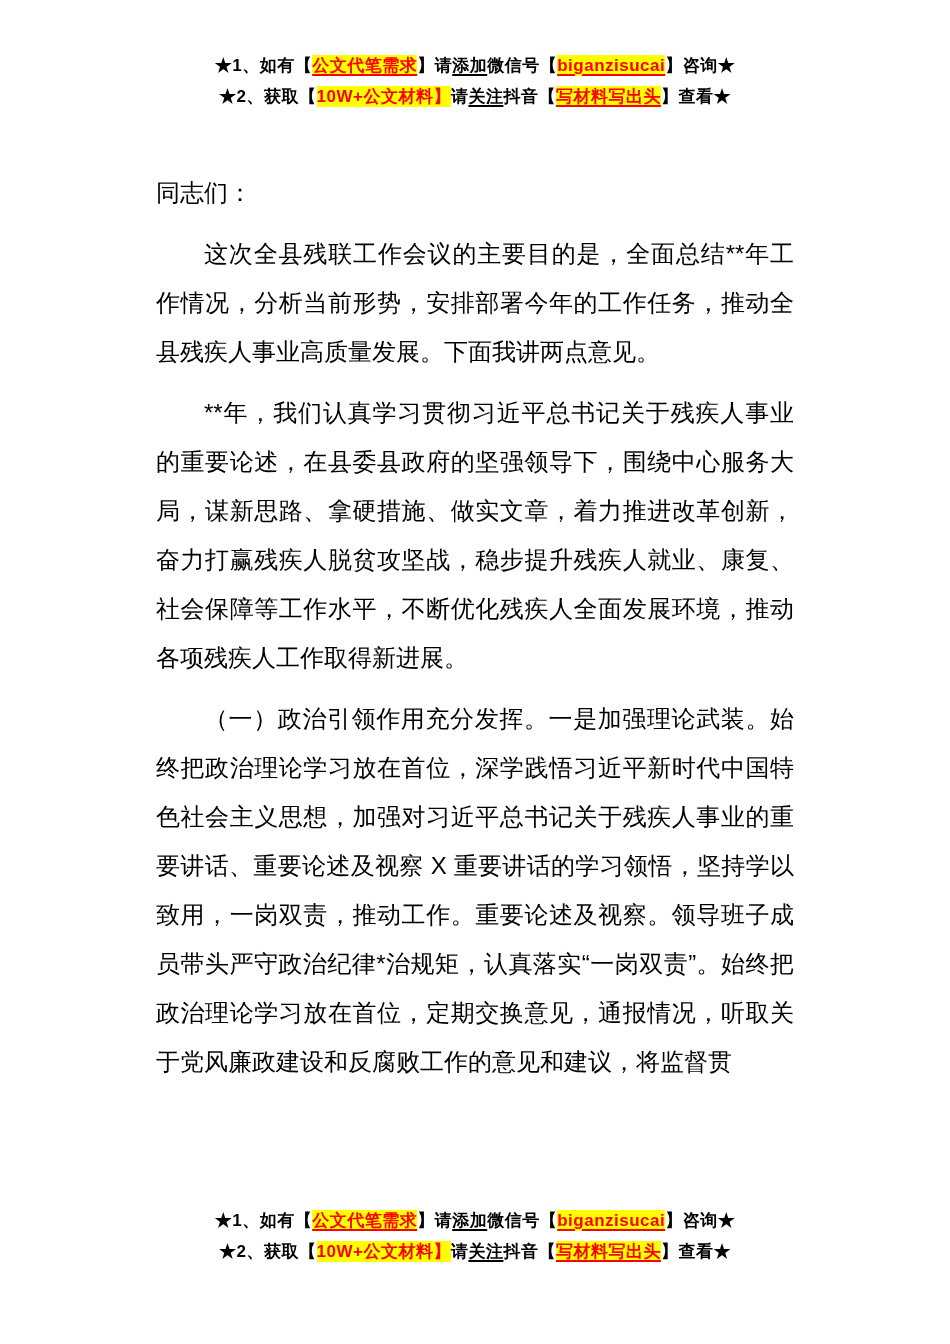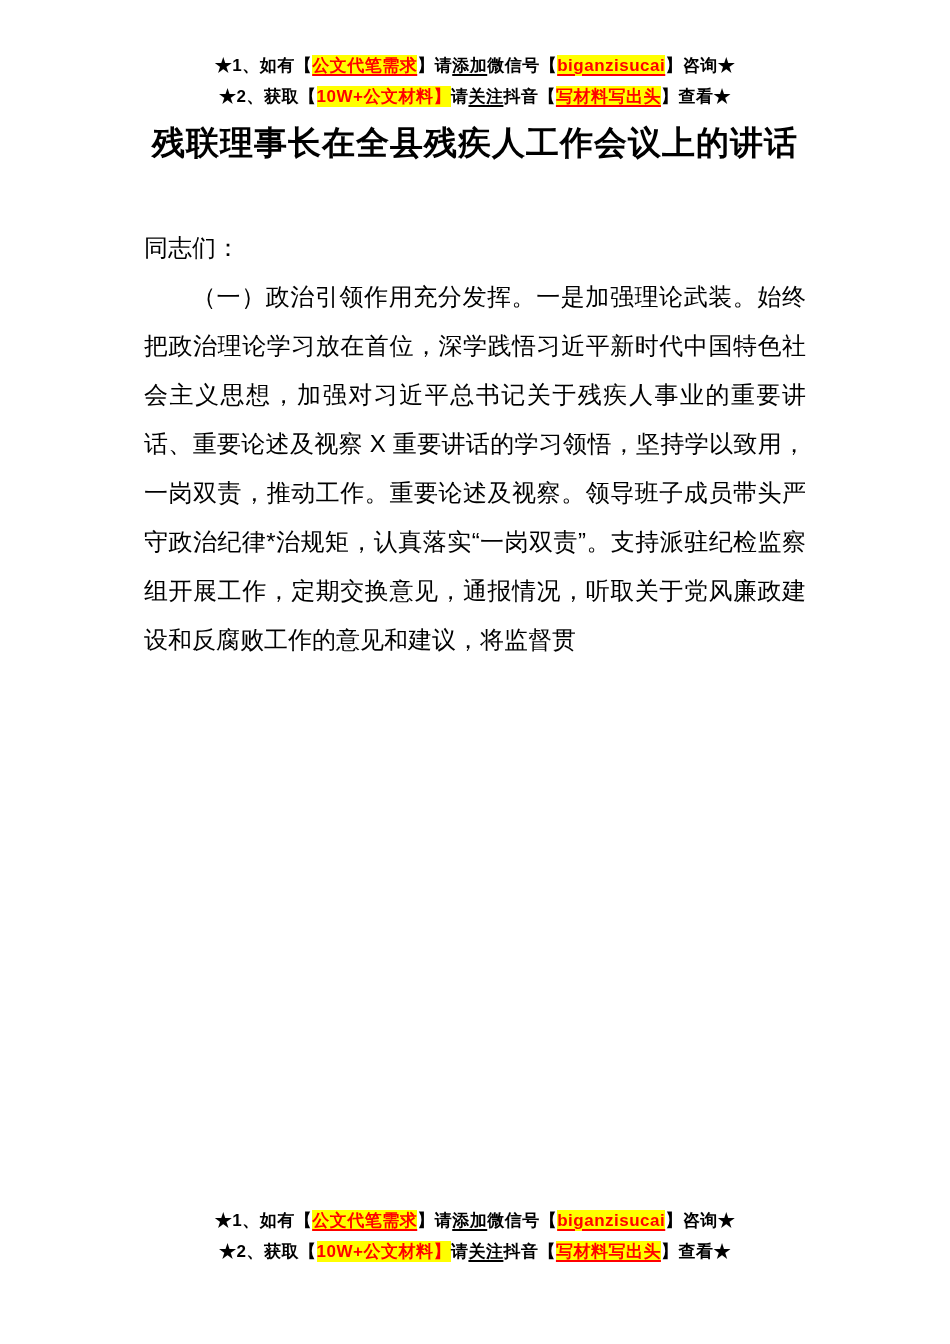--- a/index.html
+++ b/index.html
@@ -60,39 +60,40 @@
     letter-spacing: 1px;
   }
   
   .doc-body {
     margin-top: 56px;
     padding: 0 144px;
     font-size: 24px;
     line-height: 49px;
     text-align: justify;
   }
-  .para { margin: 0; }
+  .para { margin: 12px; }
   .para.indent { text-indent: 48px; }
   .bold { font-weight: normal; }
 </style>
 </head>
 <body>
 
 <div class="page">
 
   <div class="promo promo-header">
       <div class="promo-line"><span class="seg-plain">★1、如有【</span><span class="seg-hl-red-u">公文代笔需求</span><span class="seg-plain">】请</span><span class="seg-u">添加</span><span class="seg-plain">微信号【</span><span class="seg-hl-red-u">biganzisucai</span><span class="seg-plain">】咨询★</span></div>
       <div class="promo-line"><span class="seg-plain">★2、获取【</span><span class="seg-hl-red">10W+公文材料】</span><span class="seg-plain">请</span><span class="seg-u">关注</span><span class="seg-plain">抖音【</span><span class="seg-hl-red-u">写材料写出头</span><span class="seg-plain">】查看★</span></div>
     </div>
 
-  <div class="title">残联理事长在全县残疾人工作会议上的讲话</div>
 
   <div class="doc-body">
       <p class="para"><span>同志们：</span></p>
-      <p class="para indent"><span class="bold">（一）政治引领作用充分发挥。一是加强理论武装。</span><span>始终把政治理论学习放在首位，深学践悟习近平新时代中国特色社会主义思想，加强对习近平总书记关于残疾人事业的重要讲话、重要论述及视察 X 重要讲话的学习领悟，坚持学以致用，一岗双责，推动工作。</span><span class="bold">重要论述及视察。</span><span>领导班子成员带头严守政治纪律*治规矩，认真落实“一岗双责”。支持派驻纪检监察组开展工作，定期交换意见，通报情况，听取关于党风廉政建设和反腐败工作的意见和建议，将监督贯</span></p>
+      <p class="para indent"><span>这次全县残联工作会议的主要目的是，全面总结**年工作情况，分析当前形势，安排部署今年的工作任务，推动全县残疾人事业高质量发展。下面我讲两点意见。</span></p>
+      <p class="para indent"><span>**年，我们认真学习贯彻习近平总书记关于残疾人事业的重要论述，在县委县政府的坚强领导下，围绕中心服务大局，谋新思路、拿硬措施、做实文章，着力推进改革创新，奋力打赢残疾人脱贫攻坚战，稳步提升残疾人就业、康复、社会保障等工作水平，不断优化残疾人全面发展环境，推动各项残疾人工作取得新进展。</span></p>
+      <p class="para indent"><span class="bold">（一）政治引领作用充分发挥。一是加强理论武装。</span><span>始终把政治理论学习放在首位，深学践悟习近平新时代中国特色社会主义思想，加强对习近平总书记关于残疾人事业的重要讲话、重要论述及视察 X 重要讲话的学习领悟，坚持学以致用，一岗双责，推动工作。</span><span class="bold">重要论述及视察。</span><span>领导班子成员带头严守政治纪律*治规矩，认真落实“一岗双责”。始终把政治理论学习放在首位，定期交换意见，通报情况，听取关于党风廉政建设和反腐败工作的意见和建议，将监督贯</span></p>
     </div>
 
   <div class="promo promo-footer">
       <div class="promo-line"><span class="seg-plain">★1、如有【</span><span class="seg-hl-red-u">公文代笔需求</span><span class="seg-plain">】请</span><span class="seg-u">添加</span><span class="seg-plain">微信号【</span><span class="seg-hl-red-u">biganzisucai</span><span class="seg-plain">】咨询★</span></div>
       <div class="promo-line"><span class="seg-plain">★2、获取【</span><span class="seg-hl-red">10W+公文材料】</span><span class="seg-plain">请</span><span class="seg-u">关注</span><span class="seg-plain">抖音【</span><span class="seg-hl-red-u">写材料写出头</span><span class="seg-plain">】查看★</span></div>
     </div>
 
 </div>
 
 </body></html>

